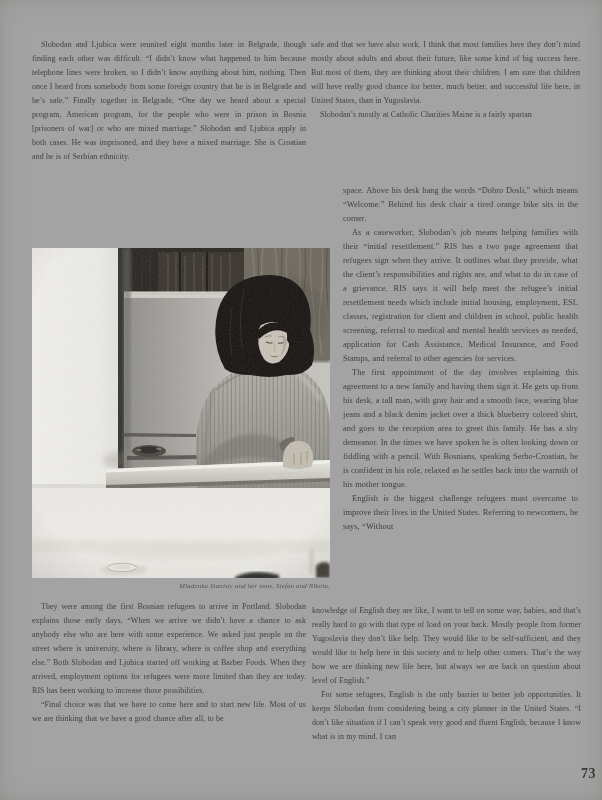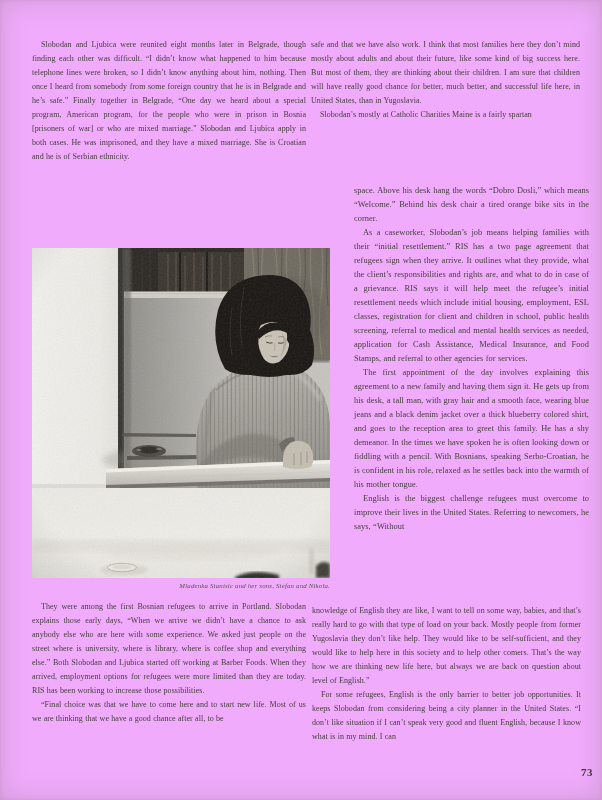--- a/index.html
+++ b/index.html
@@ -1,35 +1,35 @@
 <!DOCTYPE html>
 <html><head>
 <meta charset="utf-8">
 <style>
   html,body{margin:0;padding:0;background:#e9e7e2;}
   .page{
-    position:relative;width:602px;height:800px;background:#f0abfc;overflow:hidden;
+    position:relative;width:602px;height:800px;background:#a3a3a3;overflow:hidden;
     box-shadow:inset 0 0 26px rgba(110,105,95,.25), inset 0 0 4px rgba(110,105,95,.15);
     font-family:"Liberation Serif","DejaVu Serif",serif;color:#45413b;
   }
   .txt{position:absolute;font-size:8px;line-height:14px;text-align:justify;letter-spacing:.05px;word-spacing:.2px;}
   .txt p{margin:0;}
   .txt p.indent{text-indent:9px;}
   #left-top{left:32px;top:38px;width:274px;}
   #right-a{left:311px;top:38px;width:269px;}
-  #right-b{left:354px;top:184px;width:235px;font-size:8.4px;}
+  #right-b{left:343px;top:184px;width:235px;font-size:8.4px;}
   #right-c{left:312px;top:604px;width:269px;}
   #left-bottom{left:32px;top:600px;width:274px;}
   #photo{position:absolute;left:32px;top:248px;width:298px;height:330px;margin:0;padding:0;}
   #photo svg{display:block;width:298px;height:330px;}
   #caption{
     position:absolute;left:34px;top:581px;width:296px;text-align:right;
     font-style:italic;font-size:6.8px;line-height:9px;color:#57534b;letter-spacing:.2px;
   }
-  #folio{position:absolute;left:581px;top:766px;font-weight:700;font-size:11px;color:#3e3a34;letter-spacing:.4px;}
+  #folio{position:absolute;left:581px;top:766px;font-weight:700;font-size:14px;color:#3e3a34;letter-spacing:.4px;}
 </style>
 </head>
 <body>
 
 <div class="page">
 
   <div class="txt" id="left-top">
     <p class="indent">Slobodan and Ljubica were reunited eight months later in Belgrade, though finding each other was difficult. “I didn’t know what happened to him because telephone lines were broken, so I didn’t know anything about him, nothing. Then once I heard from somebody from some foreign country that he is in Belgrade and he’s safe.” Finally together in Belgrade, “One day we heard about a special program, American program, for the people who were in prison in Bosnia [prisoners of war] or who are mixed marriage.” Slobodan and Ljubica apply in both cases. He was imprisoned, and they have a mixed marriage. She is Croatian and he is of Serbian ethnicity.</p>
   </div>
 

